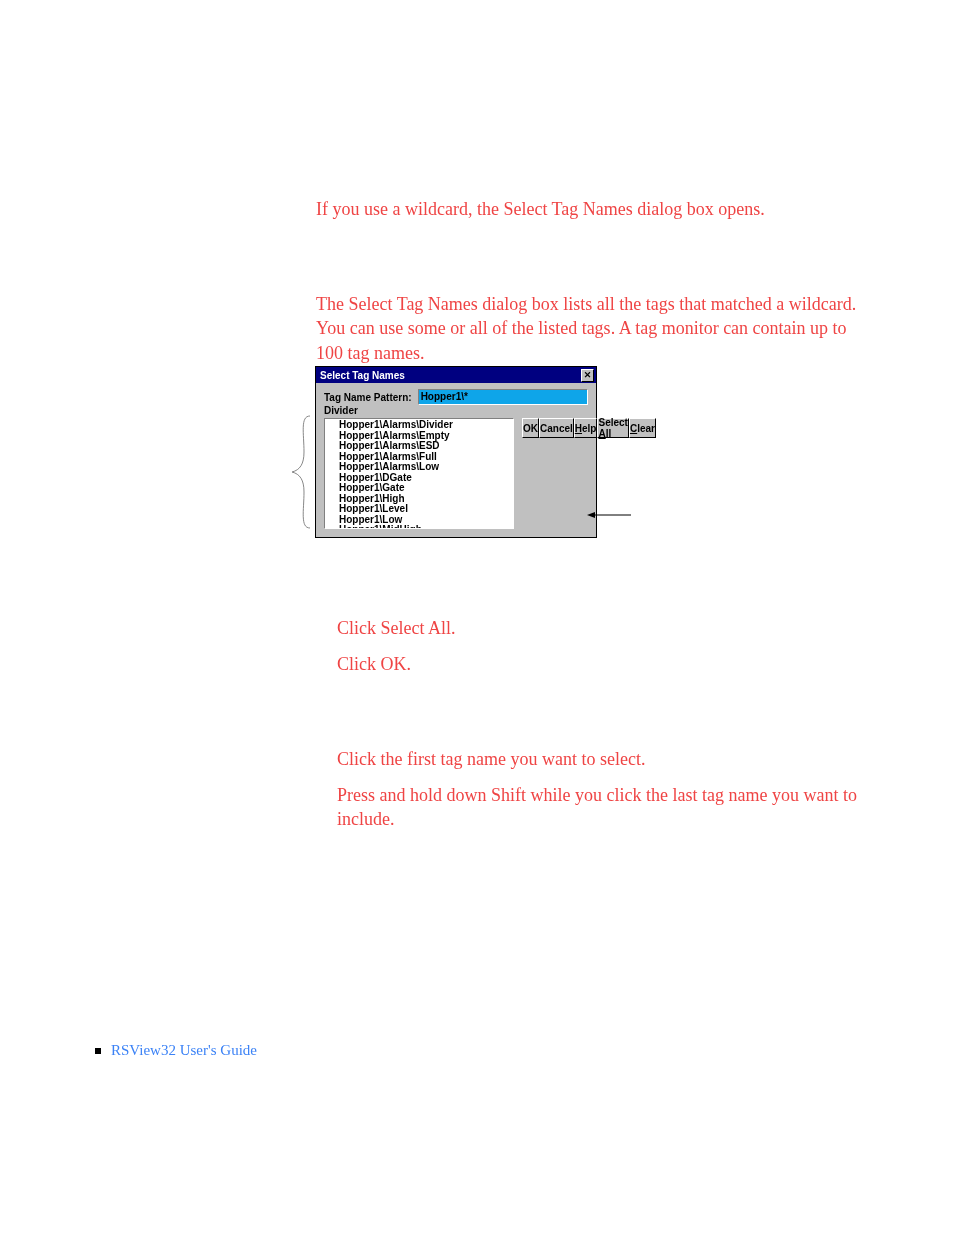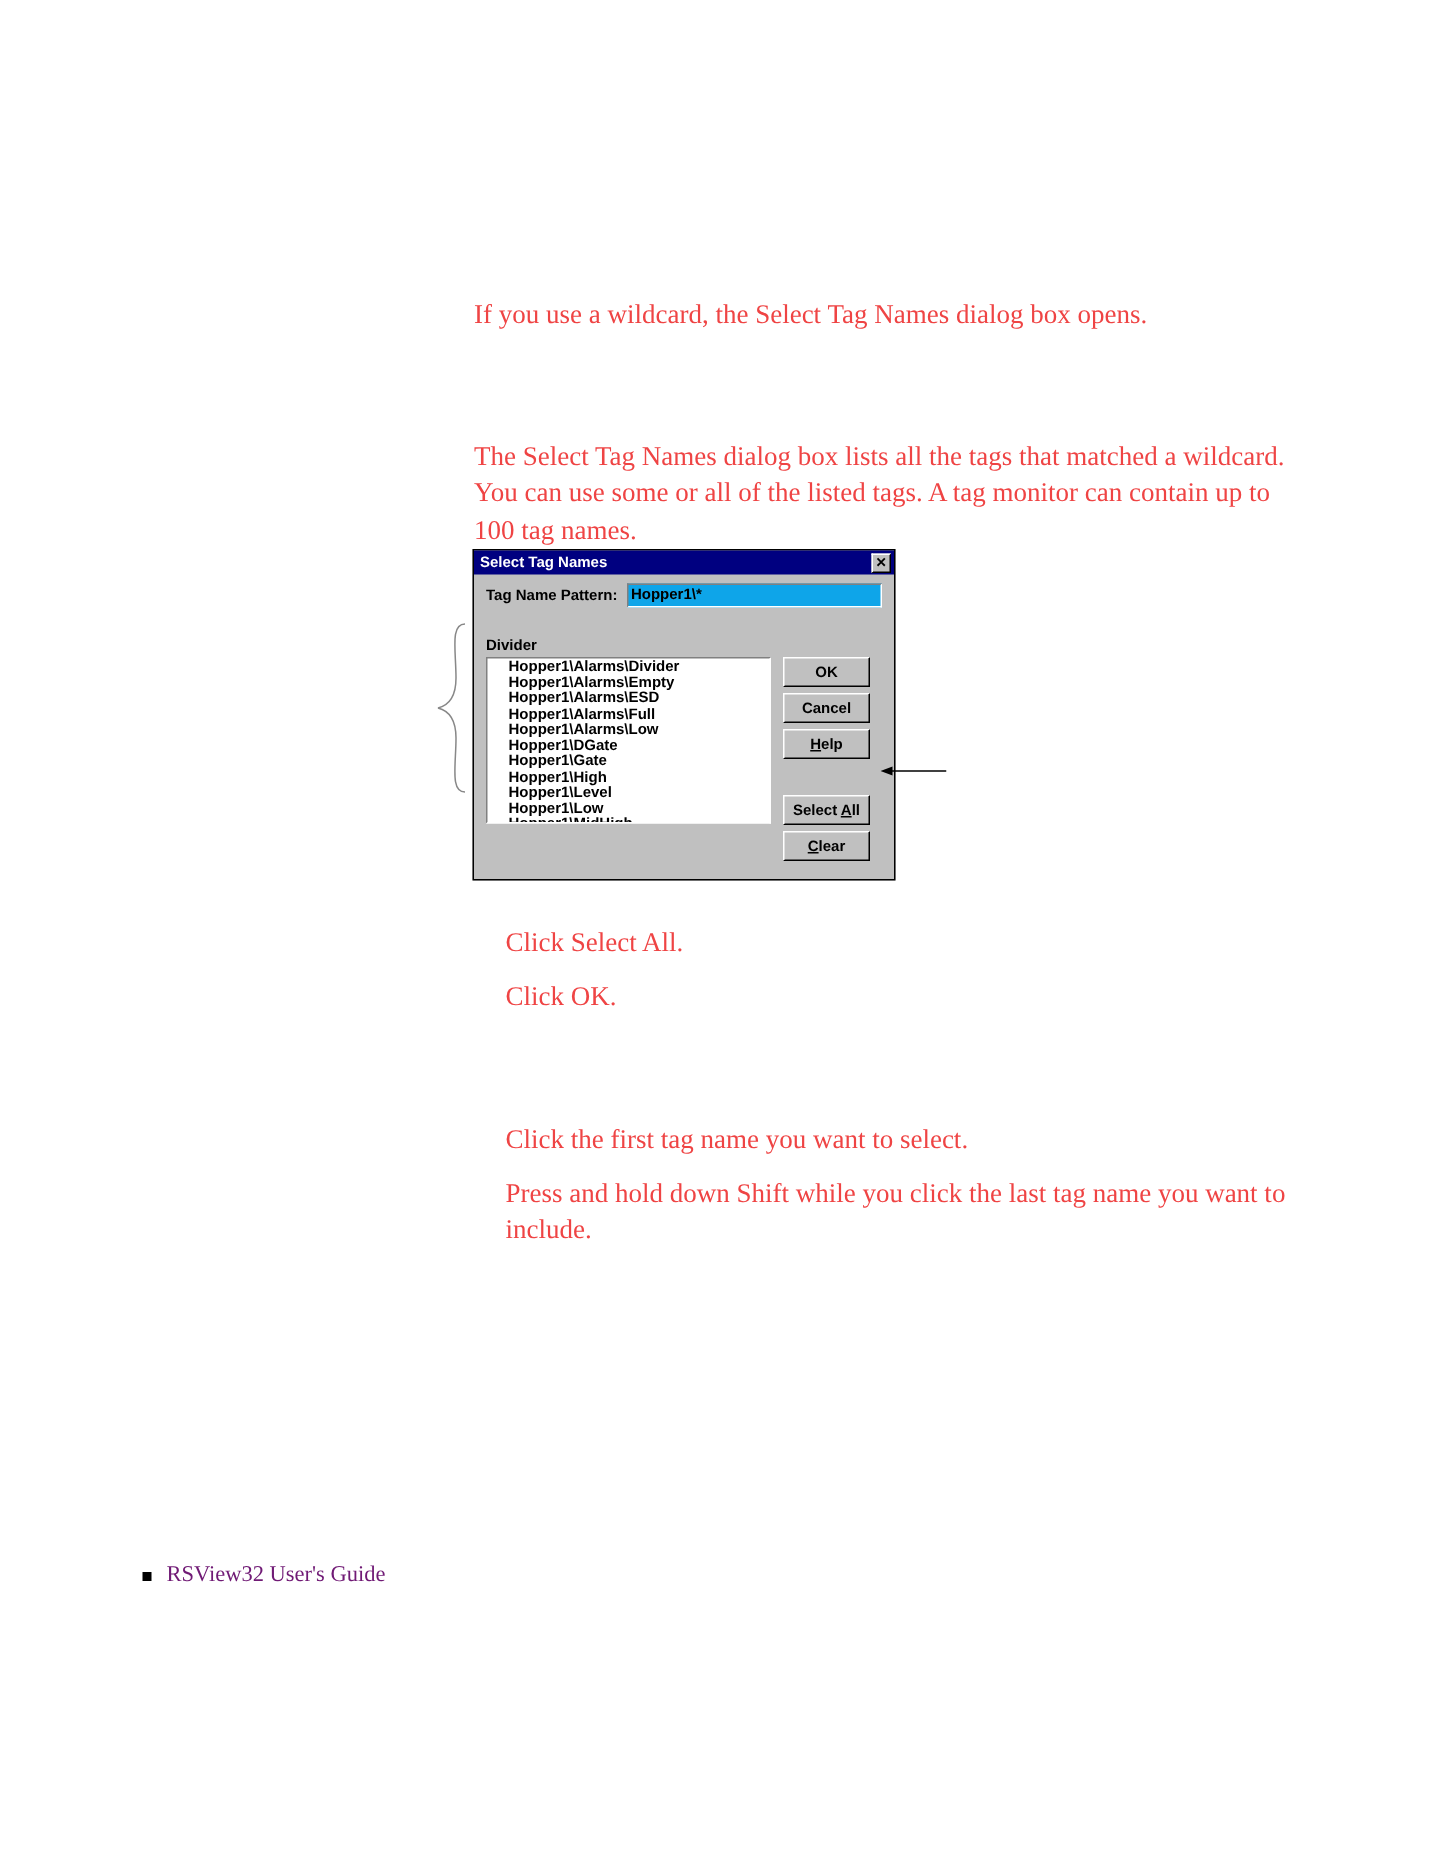--- a/index.html
+++ b/index.html
@@ -55,21 +55,21 @@
     font-weight: bold;
   }
   .dialog-body {
     padding: 6px 8px 8px 8px;
     position: relative;
   }
   .pattern-row {
     display: flex;
     align-items: center;
     gap: 6px;
-    margin-bottom: 20px;
+    margin-bottom: 0;
   }
   .pattern-label {
     font-size: 10px;
     color: #000;
     font-weight: bold;
   }
   .pattern-input {
     flex: 1;
     background: #0ea5e9;
     border-top: 1px solid #808080;
@@ -103,21 +103,20 @@
     overflow: hidden;
     font-size: 10px;
     font-weight: bold;
     line-height: 1.05;
   }
   .list-item {
     white-space: nowrap;
   }
   .btn-col {
     display: flex;
-    flex-direction: column;
     width: 58px;
   }
   .win-btn {
     height: 20px;
     background: #c0c0c0;
     border-top: 1px solid #fff;
     border-left: 1px solid #fff;
     border-right: 1px solid #000;
     border-bottom: 1px solid #000;
     font-family: Arial, sans-serif;
@@ -144,21 +143,21 @@
     top: 505px;
     width: 44px;
     height: 8px;
   }
   .arrow svg { width: 100%; height: 100%; }
   .footer {
     position: absolute;
     left: 95px;
     top: 1042px;
     font-size: 15px;
-    color: #701a75;
+    color: #3b82f6;
     display: flex;
     align-items: center;
     gap: 10px;
   }
   .bullet {
     width: 6px; height: 6px; background: #000;
   }
 </style>
 </head>
 <body>

